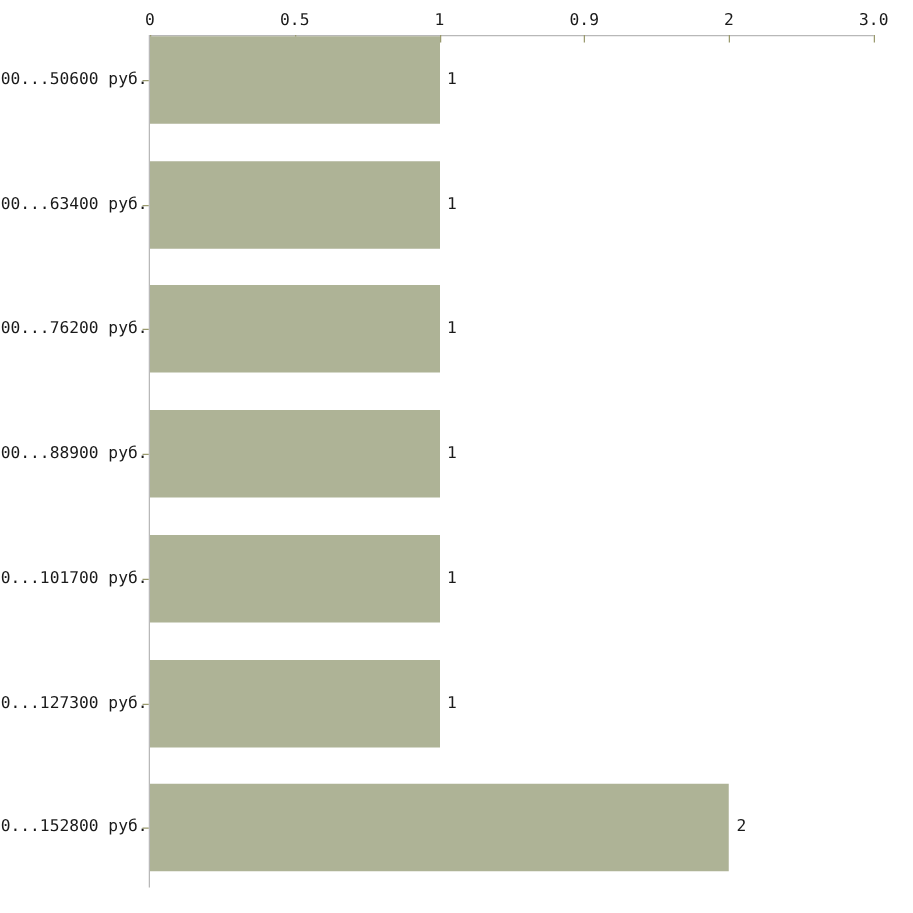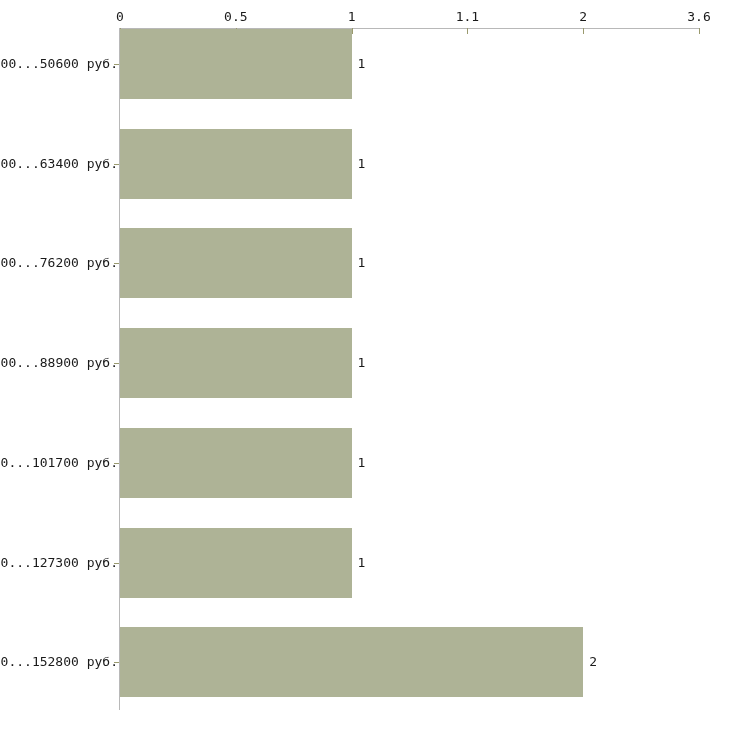--- a/index.html
+++ b/index.html
@@ -98,25 +98,25 @@
   <div class="axis-line y-axis-line"></div>
 
   <div id="x-ticks-layer">
       <div class="tick-mark" style="left: 120px;"></div>
       <div class="tick-label" style="left: 120px;">0</div>
       <div class="tick-mark" style="left: 235.8px;"></div>
       <div class="tick-label" style="left: 235.8px; text-align: right;">0.5</div>
       <div class="tick-mark" style="left: 351.6px;"></div>
       <div class="tick-label" style="left: 351.6px;">1</div>
       <div class="tick-mark" style="left: 467.4px;"></div>
-      <div class="tick-label" style="left: 467.4px;">1.1</div>
+      <div class="tick-label" style="left: 467.4px;">0.9</div>
       <div class="tick-mark" style="left: 583.2px;"></div>
       <div class="tick-label" style="left: 583.2px;">2</div>
       <div class="tick-mark" style="left: 699px;"></div>
-      <div class="tick-label" style="left: 699px;">3.6</div>
+      <div class="tick-label" style="left: 699px;">3.0</div>
     </div>
 
   <div id="y-labels-layer">
       <div class="cat-label" style="top: 56px;">37800...50600 руб.</div>
       <div class="y-tick-mark" style="top: 64px;"></div>
       <div class="cat-label" style="top: 155.7px;">50600...63400 руб.</div>
       <div class="y-tick-mark" style="top: 163.7px;"></div>
       <div class="cat-label" style="top: 255.4px;">63400...76200 руб.</div>
       <div class="y-tick-mark" style="top: 263.4px;"></div>
       <div class="cat-label" style="top: 355.1px;">76200...88900 руб.</div>

